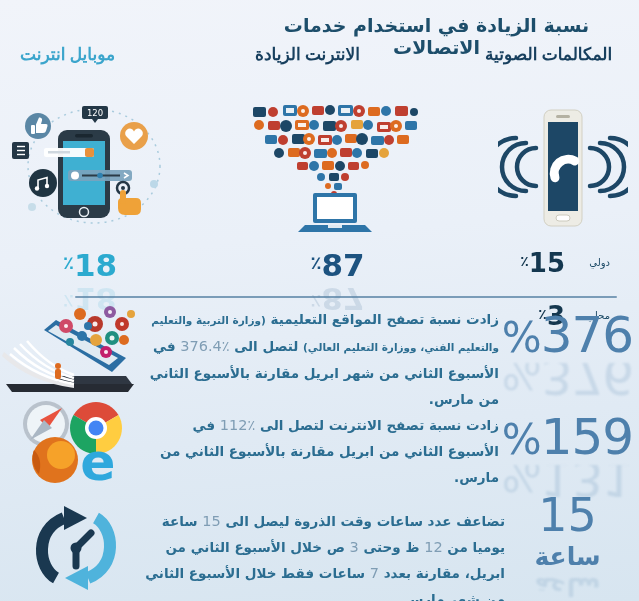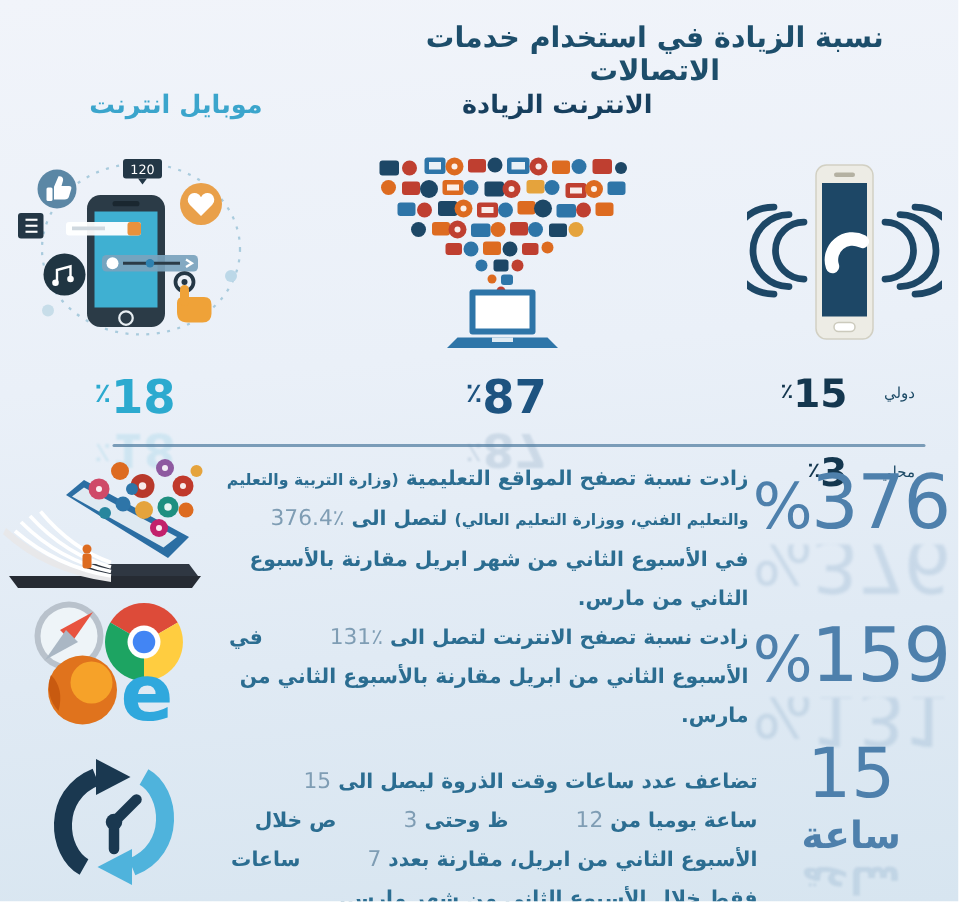--- a/index.html
+++ b/index.html
@@ -2,58 +2,59 @@
 <html lang="ar"><head>
 <meta charset="utf-8">
 <style>
   html,body{margin:0;padding:0;}
   body{font-family:"DejaVu Sans",sans-serif;}
   #stage{position:relative;width:639px;height:601px;overflow:hidden;
     background:linear-gradient(175deg,#f1f4fa 0%,#eaf0f8 40%,#e0eaf4 70%,#d7e5f0 100%);}
   .abs{position:absolute;}
   
   .title{top:14px;left:248px;right:14px;text-align:center;font-size:19px;font-weight:bold;color:#1d4e6b;}
-  .colhead{top:60px;font-size:17px;font-weight:bold;color:#173f5e;text-align:right;}
+  .colhead{top:44px;font-size:17px;font-weight:bold;color:#173f5e;text-align:left;font-family:Liberation Serif, serif;}
   .colhead.cyan{color:#3ba5cc;}
   
   .stats{left:480px;top:226px;width:130px;}
   .stat-row{display:flex;align-items:center;justify-content:flex-end;gap:7px;height:33px;direction:ltr;margin-top:20px;}
   .stat-num{font-size:26px;font-weight:bold;color:#14374f;line-height:1;}
   .stat-unit{font-size:14px;font-weight:bold;vertical-align:6px;}
   .stat-label{width:38px;font-size:10px;font-weight:normal;color:#1c4a66;text-align:right;}
   
   .pct{direction:ltr;text-align:center;font-weight:bold;line-height:1;}
   .pct .pu{font-size:18px;vertical-align:7px;font-weight:bold;}
   .pct87{left:270px;top:250px;width:135px;font-size:31px;color:#1d5380;}
   .pct18{left:35px;top:250px;width:110px;font-size:31px;color:#2caacf;}
   .mini-refl{transform:scaleY(-1);opacity:.13;filter:blur(.6px);margin-top:2px;}
   
   .divider{left:75px;right:22px;top:296px;height:2px;background:#5580a3;opacity:.75;border-radius:1px;}
   
   .para{width:362px;left:137px;direction:rtl;text-align:right;color:#2b6d91;
     font-size:13.5px;font-weight:bold;line-height:26px;}
   .seg.s{font-size:10.5px;}
-  .seg.n{color:#7f9db4;font-weight:normal;font-size:14.5px;margin-left:40px;}
+  .seg.n{color:#7f9db4;font-weight:normal;font-size:14.5px;}
   .bigwrap{width:135px;text-align:center;direction:ltr;}
   .bignum{font-size:50px;color:#4e80ac;line-height:1;letter-spacing:-1px;}
   .bignum .bp{font-size:42px;}
   .refl{transform:scaleY(-1);opacity:.17;filter:blur(1px);margin-top:3px;height:38px;overflow:hidden;}
   .hours-num{font-size:46px;color:#4e80ac;line-height:1;}
   .hours-unit{font-size:25px;color:#4e80ac;font-weight:bold;margin-top:4px;direction:rtl;}
   .hours-refl{transform:scaleY(-1);opacity:.16;filter:blur(.8px);font-size:25px;color:#4e80ac;font-weight:bold;margin-top:1px;}
   svg{display:block;}
   svg text{font-family:"DejaVu Sans",sans-serif;}
 </style>
 </head>
 <body>
 
 <div id="stage">
 
   <div class="abs title">نسبة الزيادة في استخدام خدمات الاتصالات</div>
 
+  <div class="abs colhead" style="left:485px;width:140px;">المكالمات الصوتية</div>
   <div class="abs colhead" style="left:255px;width:180px;">الانترنت الزيادة</div>
   <div class="abs colhead cyan" style="left:20px;width:155px;">موبايل انترنت</div>
 
   <div class="abs" style="left:498px;top:106px;">
     <svg width="130" height="126" viewBox="0 0 130 126">
       <rect x="46" y="4" width="38" height="116" rx="7" fill="#edece5" stroke="#d2d0c3" stroke-width="1"></rect>
       <rect x="58" y="9" width="14" height="3" rx="1.5" fill="#b4b1a2"></rect>
       <rect x="50" y="16" width="30" height="89" fill="#1d4766"></rect>
       <g transform="rotate(-40 65 61)">
         <path d="M52 64 A 14 14 0 0 1 78 64" stroke="#ffffff" stroke-width="9" fill="none" stroke-linecap="round"></path>
@@ -281,21 +282,21 @@
         <polygon points="20,42 42,30 34,22" fill="#aab7c4"></polygon>
       </g>
       <g>
         <circle cx="45" cy="62" r="23" fill="#e0731d"></circle>
         <circle cx="51" cy="57" r="14" fill="#f6a229"></circle>
         <path d="M29 76 A23 23 0 0 1 24 52 Q33 61 29 76 z" fill="#c85a10"></path>
       </g>
       <text x="88" y="82" font-size="52" font-weight="bold" fill="#2fa8dd" text-anchor="middle">e</text>
     </svg>
   </div>
-  <div class="abs para" style="top:412px;"><span class="seg b">زادت نسبة تصفح الانترنت لتصل الى </span><span class="seg n">٪131</span><span class="seg b"> في الأسبوع الثاني من ابريل مقارنة بالأسبوع الثاني من مارس.</span></div>
+  <div class="abs para" style="top:412px;"><span class="seg b">زادت نسبة تصفح الانترنت لتصل الى </span><span class="seg n">٪112</span><span class="seg b"> في الأسبوع الثاني من ابريل مقارنة بالأسبوع الثاني من مارس.</span></div>
   <div class="abs bigwrap" style="left:500px;top:412px;">
     <div class="bignum"><span class="bp">%</span><span>159</span></div>
     <div class="bignum refl"><span class="bp">%</span><span>131</span></div>
   </div>
 
   <div class="abs" style="left:20px;top:500px;">
     <svg width="112" height="96" viewBox="0 0 112 96">
       <path d="M36 78 C 18 68 14 30 44 18" stroke="#1a3850" stroke-width="12" fill="none"></path>
       <polygon points="44,6 67,18 44,30" fill="#1a3850"></polygon>
       <path d="M76 18 C 94 28 98 66 68 78" stroke="#4fb3dc" stroke-width="12" fill="none"></path>

